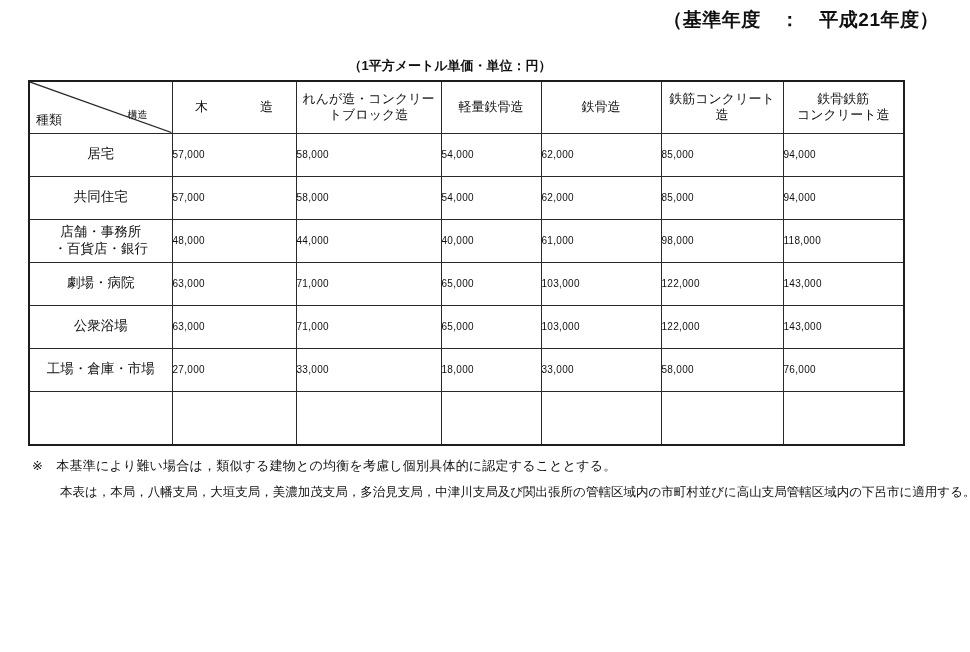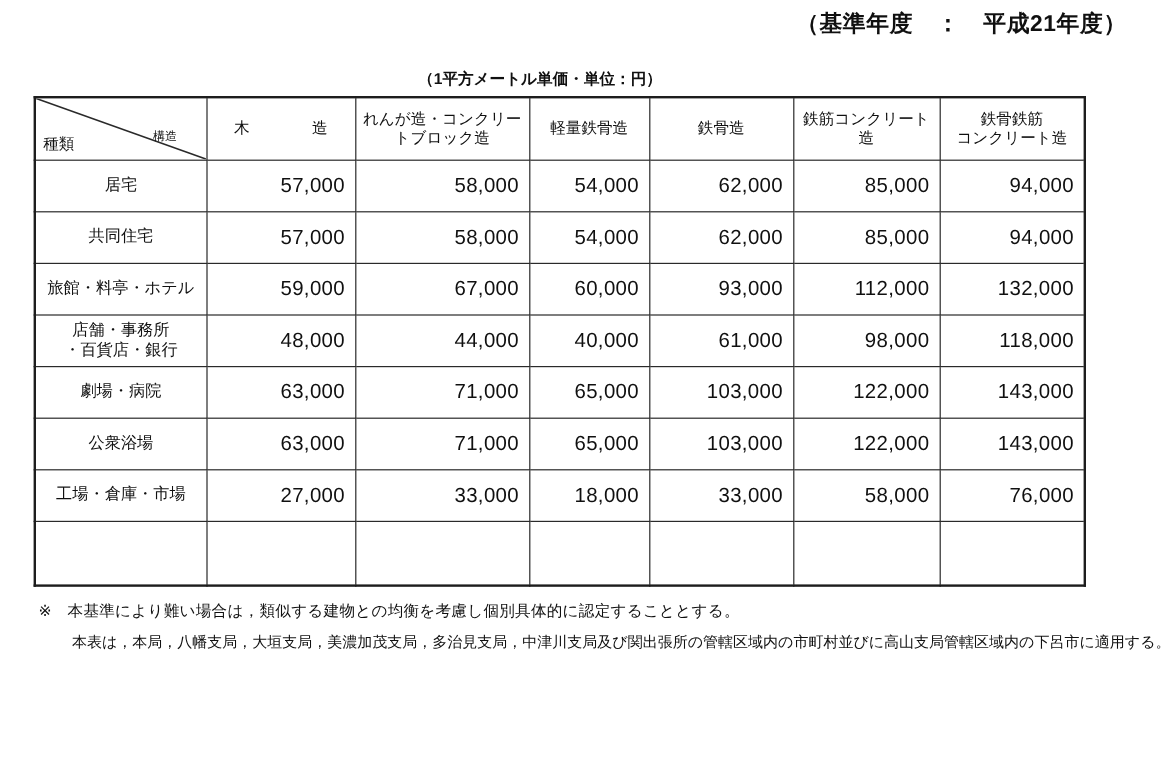--- a/index.html
+++ b/index.html
@@ -50,23 +50,22 @@
   th.col { white-space: pre-line; padding: 0 3px; }
   td.cat {
     height: 43px;
     text-align: center;
     white-space: pre-line;
     font-size: 13.5px;
     line-height: 1.2;
   }
   td.val {
     height: 43px;
-    text-align: right;
     padding-right: 8px;
-    font-size: 17px;
+    font-size: 10px;
     letter-spacing: 0.3px;
   }
   tr.empty-row td { height: 54px; }
 
   th.corner { position: relative; padding: 0; }
   .corner svg.diag { position: absolute; top: 0; left: 0; width: 100%; height: 100%; display: block; }
   .corner .corner-top { position: absolute; top: 4px; right: 24px; font-size: 10px; margin-top: 23px; }
   .corner .corner-bottom { position: absolute; bottom: 4px; left: 6px; font-size: 13px; }
 
   .note1 {
@@ -131,29 +130,20 @@
       <tr>
         <td class="cat">共同住宅</td>
         <td class="val">57,000</td>
         <td class="val">58,000</td>
         <td class="val">54,000</td>
         <td class="val">62,000</td>
         <td class="val">85,000</td>
         <td class="val">94,000</td>
       </tr>
       <tr>
-        <td class="cat">旅館・料亭・ホテル</td>
-        <td class="val">59,000</td>
-        <td class="val">67,000</td>
-        <td class="val">60,000</td>
-        <td class="val">93,000</td>
-        <td class="val">112,000</td>
-        <td class="val">132,000</td>
-      </tr>
-      <tr>
         <td class="cat">店舗・事務所
 ・百貨店・銀行</td>
         <td class="val">48,000</td>
         <td class="val">44,000</td>
         <td class="val">40,000</td>
         <td class="val">61,000</td>
         <td class="val">98,000</td>
         <td class="val">118,000</td>
       </tr>
       <tr>

